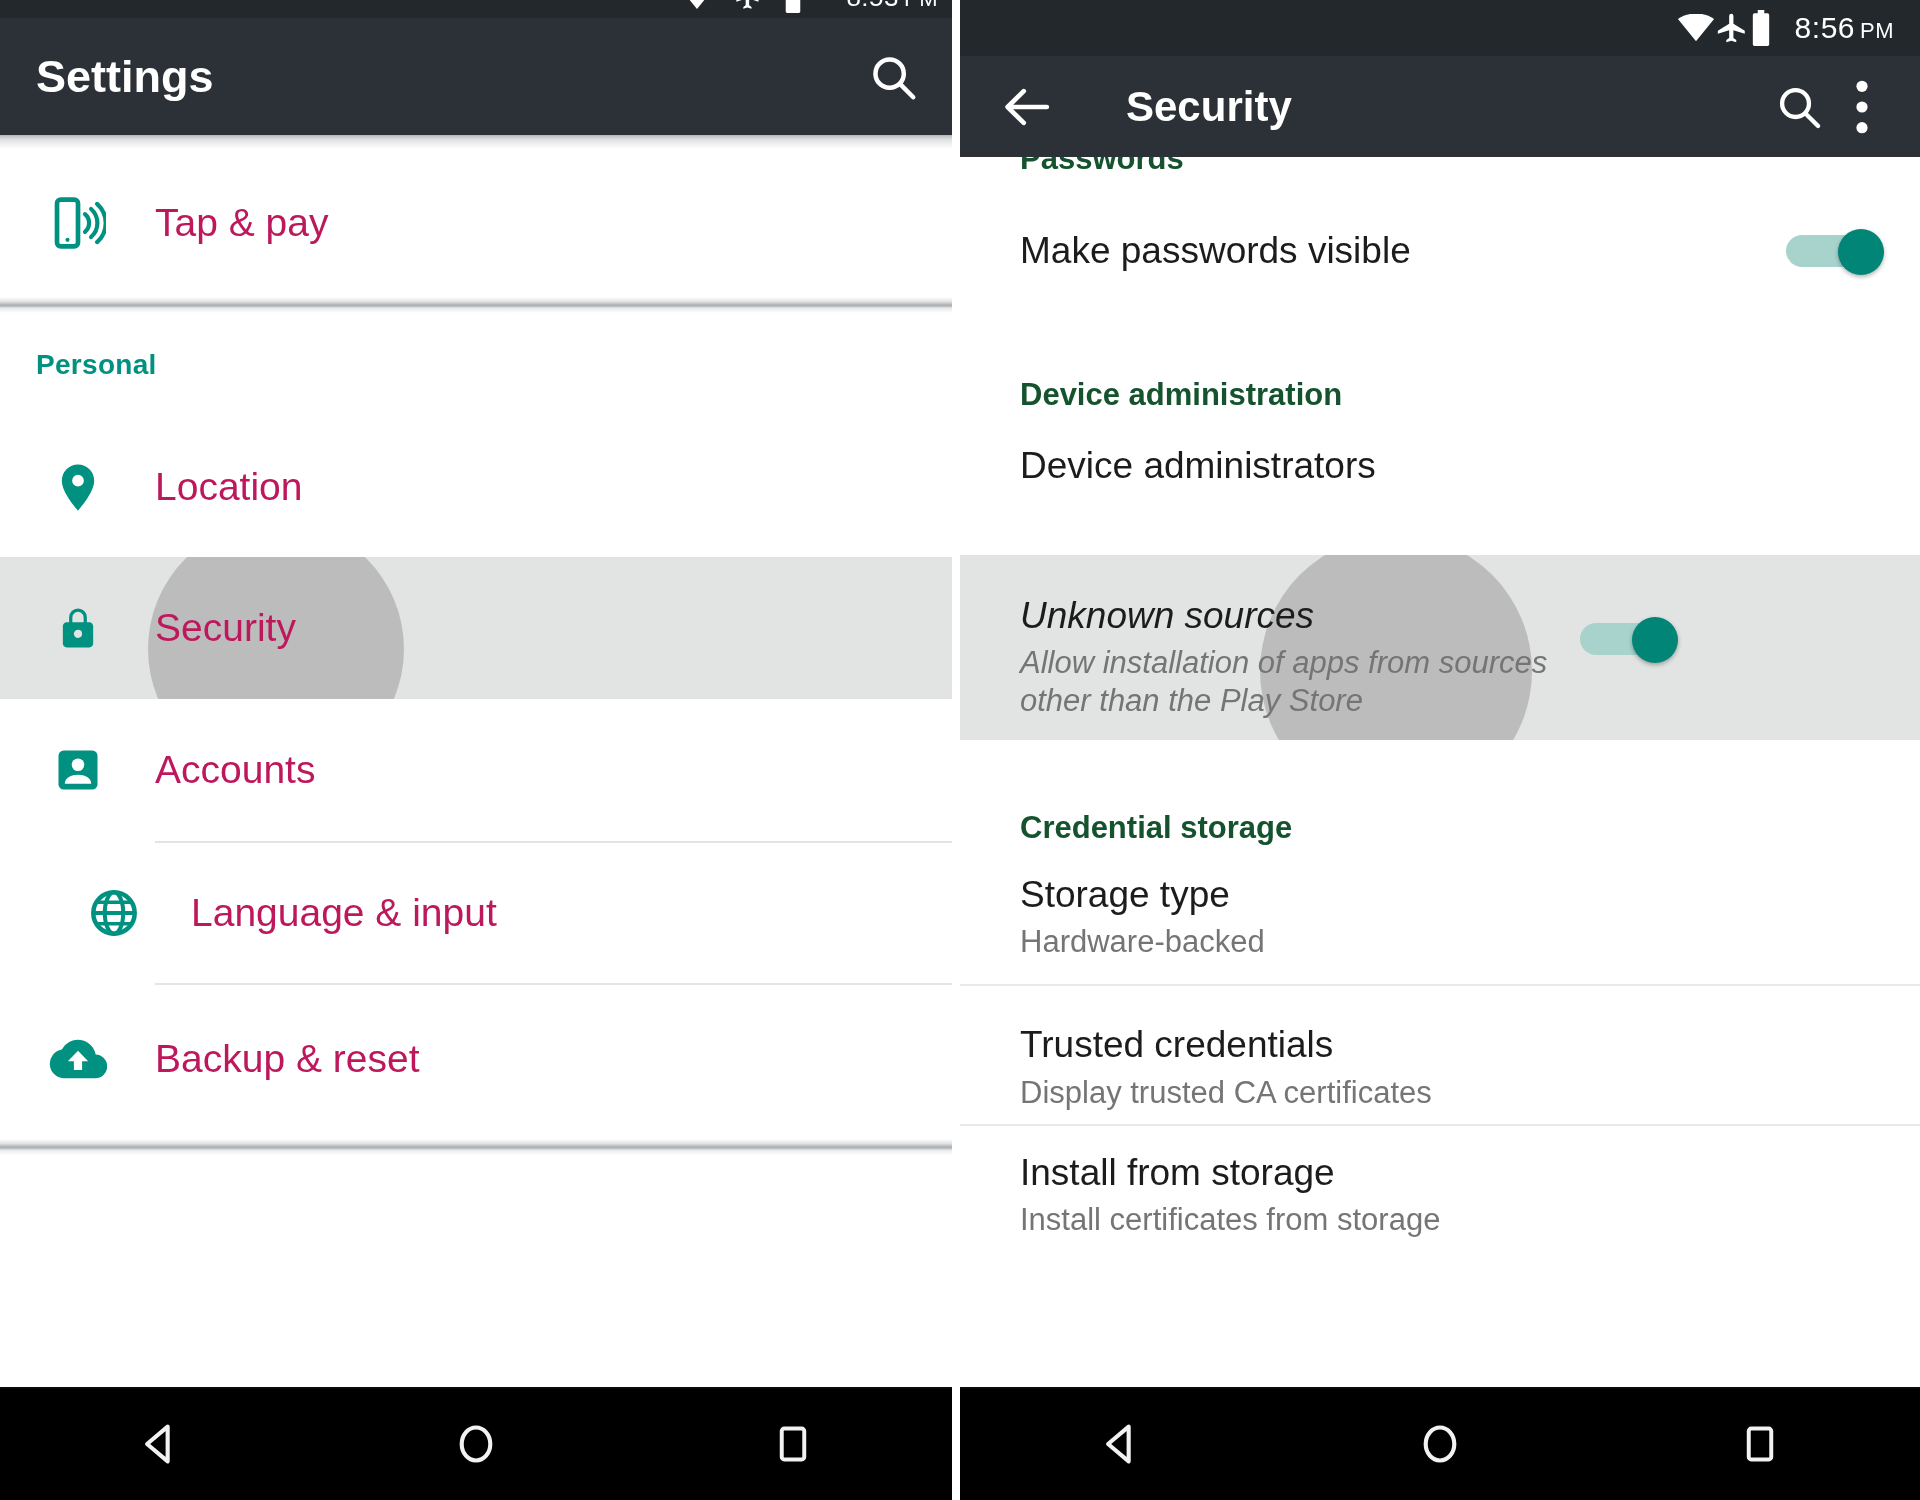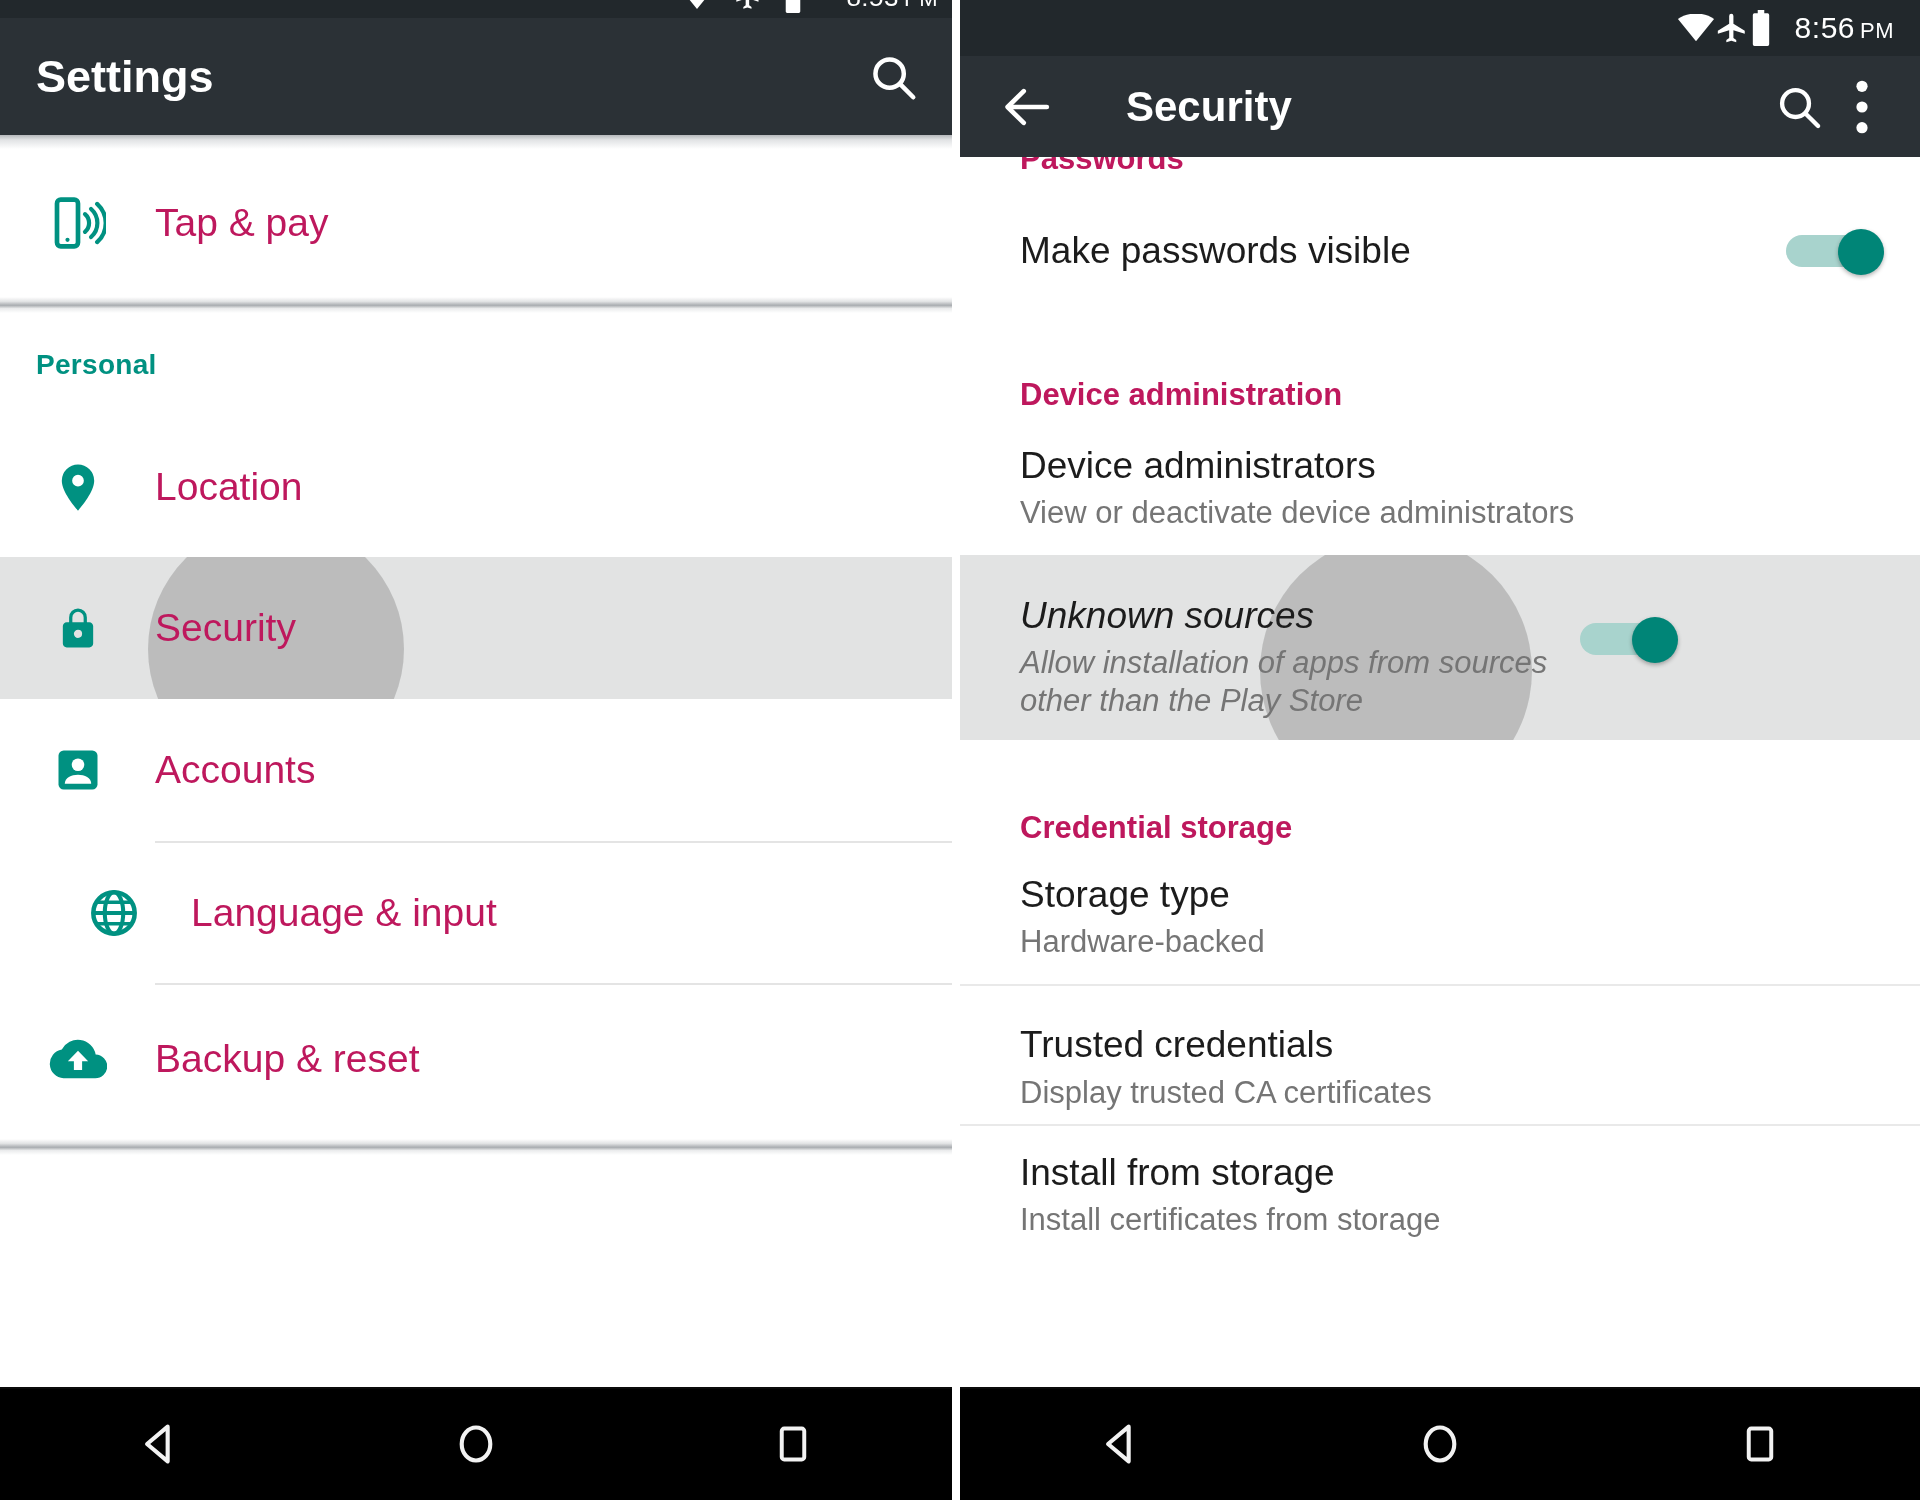--- a/index.html
+++ b/index.html
@@ -144,21 +144,21 @@
   }
   .r-texts { flex: 1 1 auto; min-width: 0; }
   .r-title {
     font-size: 37px; color: #1c1c1c; line-height: 1.12;
     white-space: nowrap;
   }
   .r-sub {
     font-size: 31px; color: #757575; line-height: 1.22; margin-top: 8px;
   }
   .r-section {
-    color: #be185d; font-weight: bold; font-size: 31px;
+    color: #14532d; font-weight: bold; font-size: 31px;
     padding-left: 60px;
     text-align: right;
   }
   .r-divider { height: 2px; background: #e9e9e9; margin: 0 0 0 0; }
   .r-row.highlight { background: #e2e3e3; }
 
   
   .switch {
     position: relative; width: 98px; height: 44px; flex: 0 0 98px;
   }
@@ -415,21 +415,20 @@
         </div>
       </div>
 
       <div style="height:116px;display:flex;align-items:flex-end;padding-bottom:14px;">
         <div class="r-section">Device administration</div>
       </div>
 
       <div class="r-row" style="height:128px;align-items:flex-start;padding-top:18px;">
         <div class="r-texts">
           <div class="r-title">Device administrators</div>
-          <div class="r-sub">View or deactivate device administrators</div>
         </div>
       </div>
 
       <div class="r-row highlight" style="height:185px;align-items:flex-start;padding-top:40px;overflow:hidden;">
         <div class="ripple" style="left:300px; top:-20px; width:272px; height:272px;"></div>
         <div class="r-texts" style="position:relative;max-width:560px;font-style:italic;">
           <div class="r-title">Unknown sources</div>
           <div class="r-sub" style="white-space:normal;">Allow installation of apps from sources other than the Play Store</div>
         </div>
         <div class="switch" style="position:relative;margin-top:22px;">

